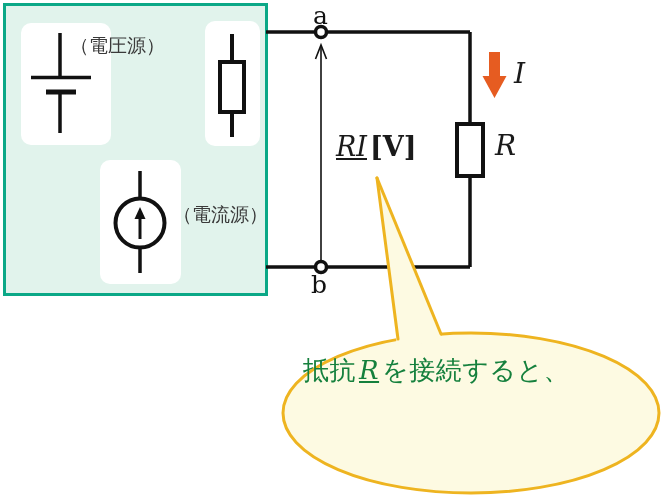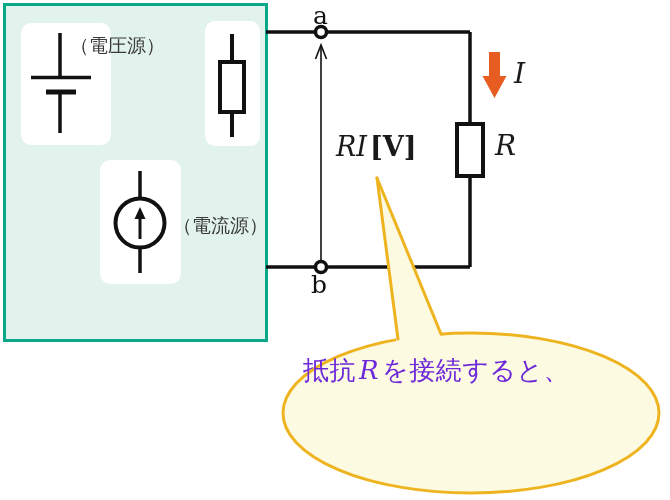--- a/index.html
+++ b/index.html
@@ -3,21 +3,21 @@
 <meta charset="utf-8">
 <style>
   * { margin:0; padding:0; box-sizing:border-box; }
   html,body { background:#ffffff; }
   #stage {
     position:relative; width:670px; height:500px; background:#ffffff;
     font-family:"Liberation Sans", sans-serif; overflow:hidden;
   }
   
   #legend-panel {
-    position:absolute; left:3px; top:3px; width:265px; height:339px;
+    position:absolute; left:3px; top:3px; width:265px; height:293px;
     background:#e1f3ec; border:3px solid #0ba887;
   }
   .card {
     position:absolute; background:#ffffff; border-radius:10px;
   }
   .legend-label {
     position:absolute; font-size:19px; color:#3a3a3a; white-space:nowrap;
     letter-spacing:0px;
   }
   
@@ -26,28 +26,28 @@
   .term-label {
     position:absolute; font-family:"DejaVu Serif", serif; font-size:25px;
     color:#111111; line-height:1;
   }
   .math-label {
     position:absolute; font-family:"DejaVu Serif", serif; font-style:italic;
     font-size:28px; color:#1a1a1a; line-height:1;
   }
   
   .seg-jp   { font-family:"Liberation Sans", sans-serif; font-style:normal; }
-  .seg-math { font-family:"DejaVu Serif", serif; font-style:italic; margin:0 3px; }
+  .seg-math { font-family:"DejaVu Serif", serif; font-style:italic; margin:0 3px;text-decoration:underline; }
   .seg-mathbf { font-family:"DejaVu Serif", serif; font-style:normal; font-weight:bold; }
   .seg-sub  { font-family:"DejaVu Serif", serif; font-style:normal; font-size:0.62em;
               vertical-align:-0.25em; margin-right:2px; }
   
   #bubble-text {
     position:absolute; left:303px; top:352px; width:352px;
-    font-size:26px; line-height:36px; color:#6d28d9; letter-spacing:0.5px;
+    font-size:26px; line-height:36px; color:#15803d; letter-spacing:0.5px;
   }
   #bubble-text .bubble-line { white-space:nowrap; }
 </style>
 </head>
 <body>
 
 <div id="stage">
 
   <div id="legend-panel">
 
@@ -72,21 +72,21 @@
       <svg width="81" height="124">
         <line x1="40" y1="11" x2="40" y2="39" stroke="#111" stroke-width="3.5"></line>
         <circle cx="40" cy="63" r="24.5" fill="#fff" stroke="#111" stroke-width="4"></circle>
         <line x1="40" y1="79" x2="40" y2="56" stroke="#111" stroke-width="3"></line>
         <polygon points="40,47 34.5,59 45.5,59" fill="#111"></polygon>
         <line x1="40" y1="87" x2="40" y2="113" stroke="#111" stroke-width="3.5"></line>
       </svg>
     </div>
 
     <div class="legend-label" style="left:64px; top:27px;">（電圧源）</div>
-    <div class="legend-label" style="left:167px; top:207px;">（電流源）</div>
+    <div class="legend-label" style="left:167px; top:196px;">（電流源）</div>
   </div>
 
   <svg id="circuit-svg" width="670" height="500">
 
     <line x1="266" y1="32" x2="470" y2="32" stroke="#111" stroke-width="3.5"></line>
 
     <line x1="470" y1="32" x2="470" y2="125" stroke="#111" stroke-width="3.5"></line>
     <rect x="457" y="124" width="26" height="52" fill="#fff" stroke="#111" stroke-width="4"></rect>
     <line x1="470" y1="176" x2="470" y2="267" stroke="#111" stroke-width="3.5"></line>
 

